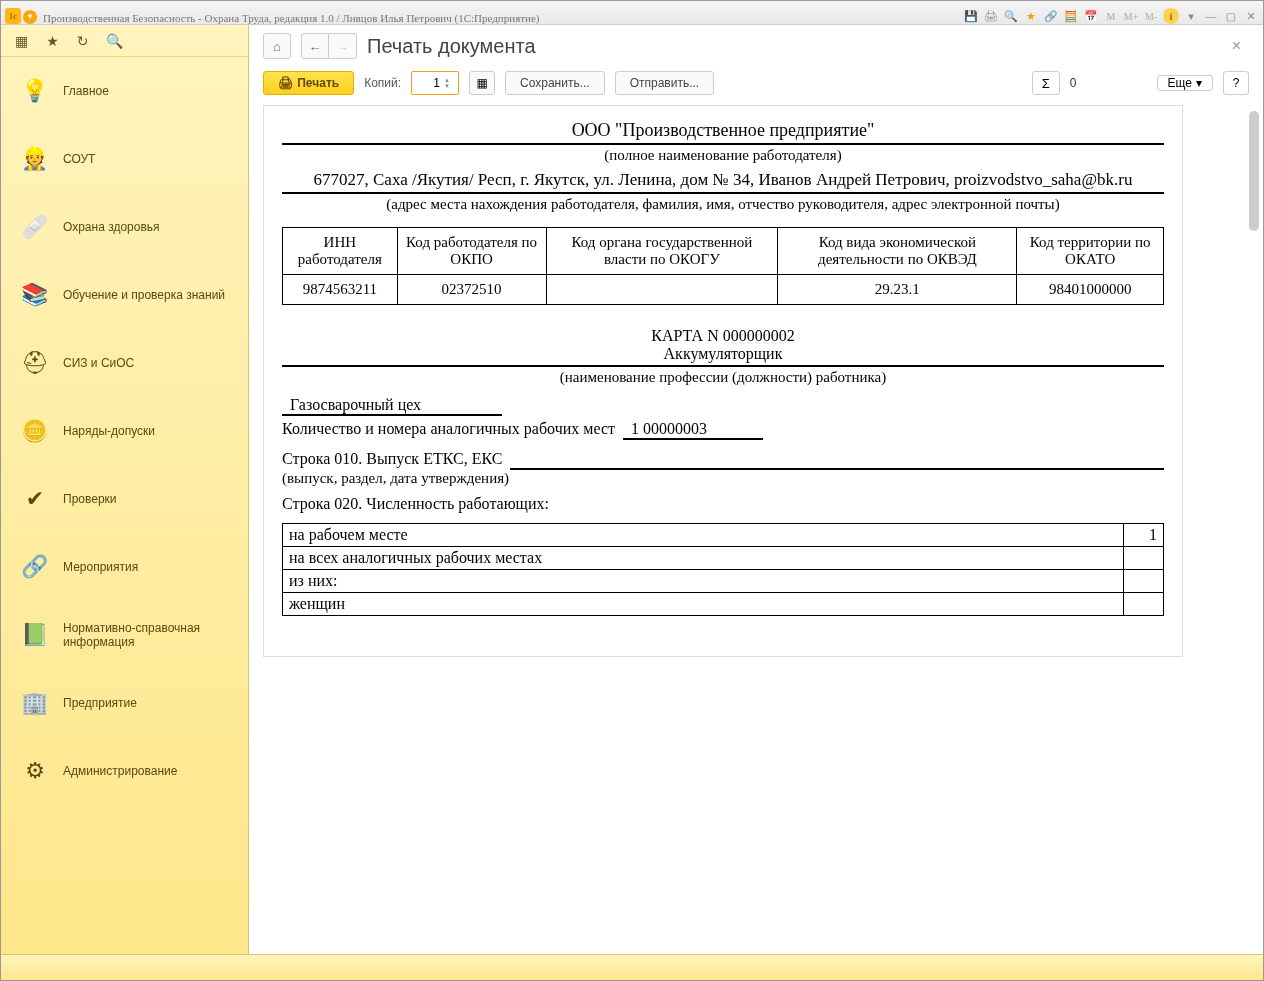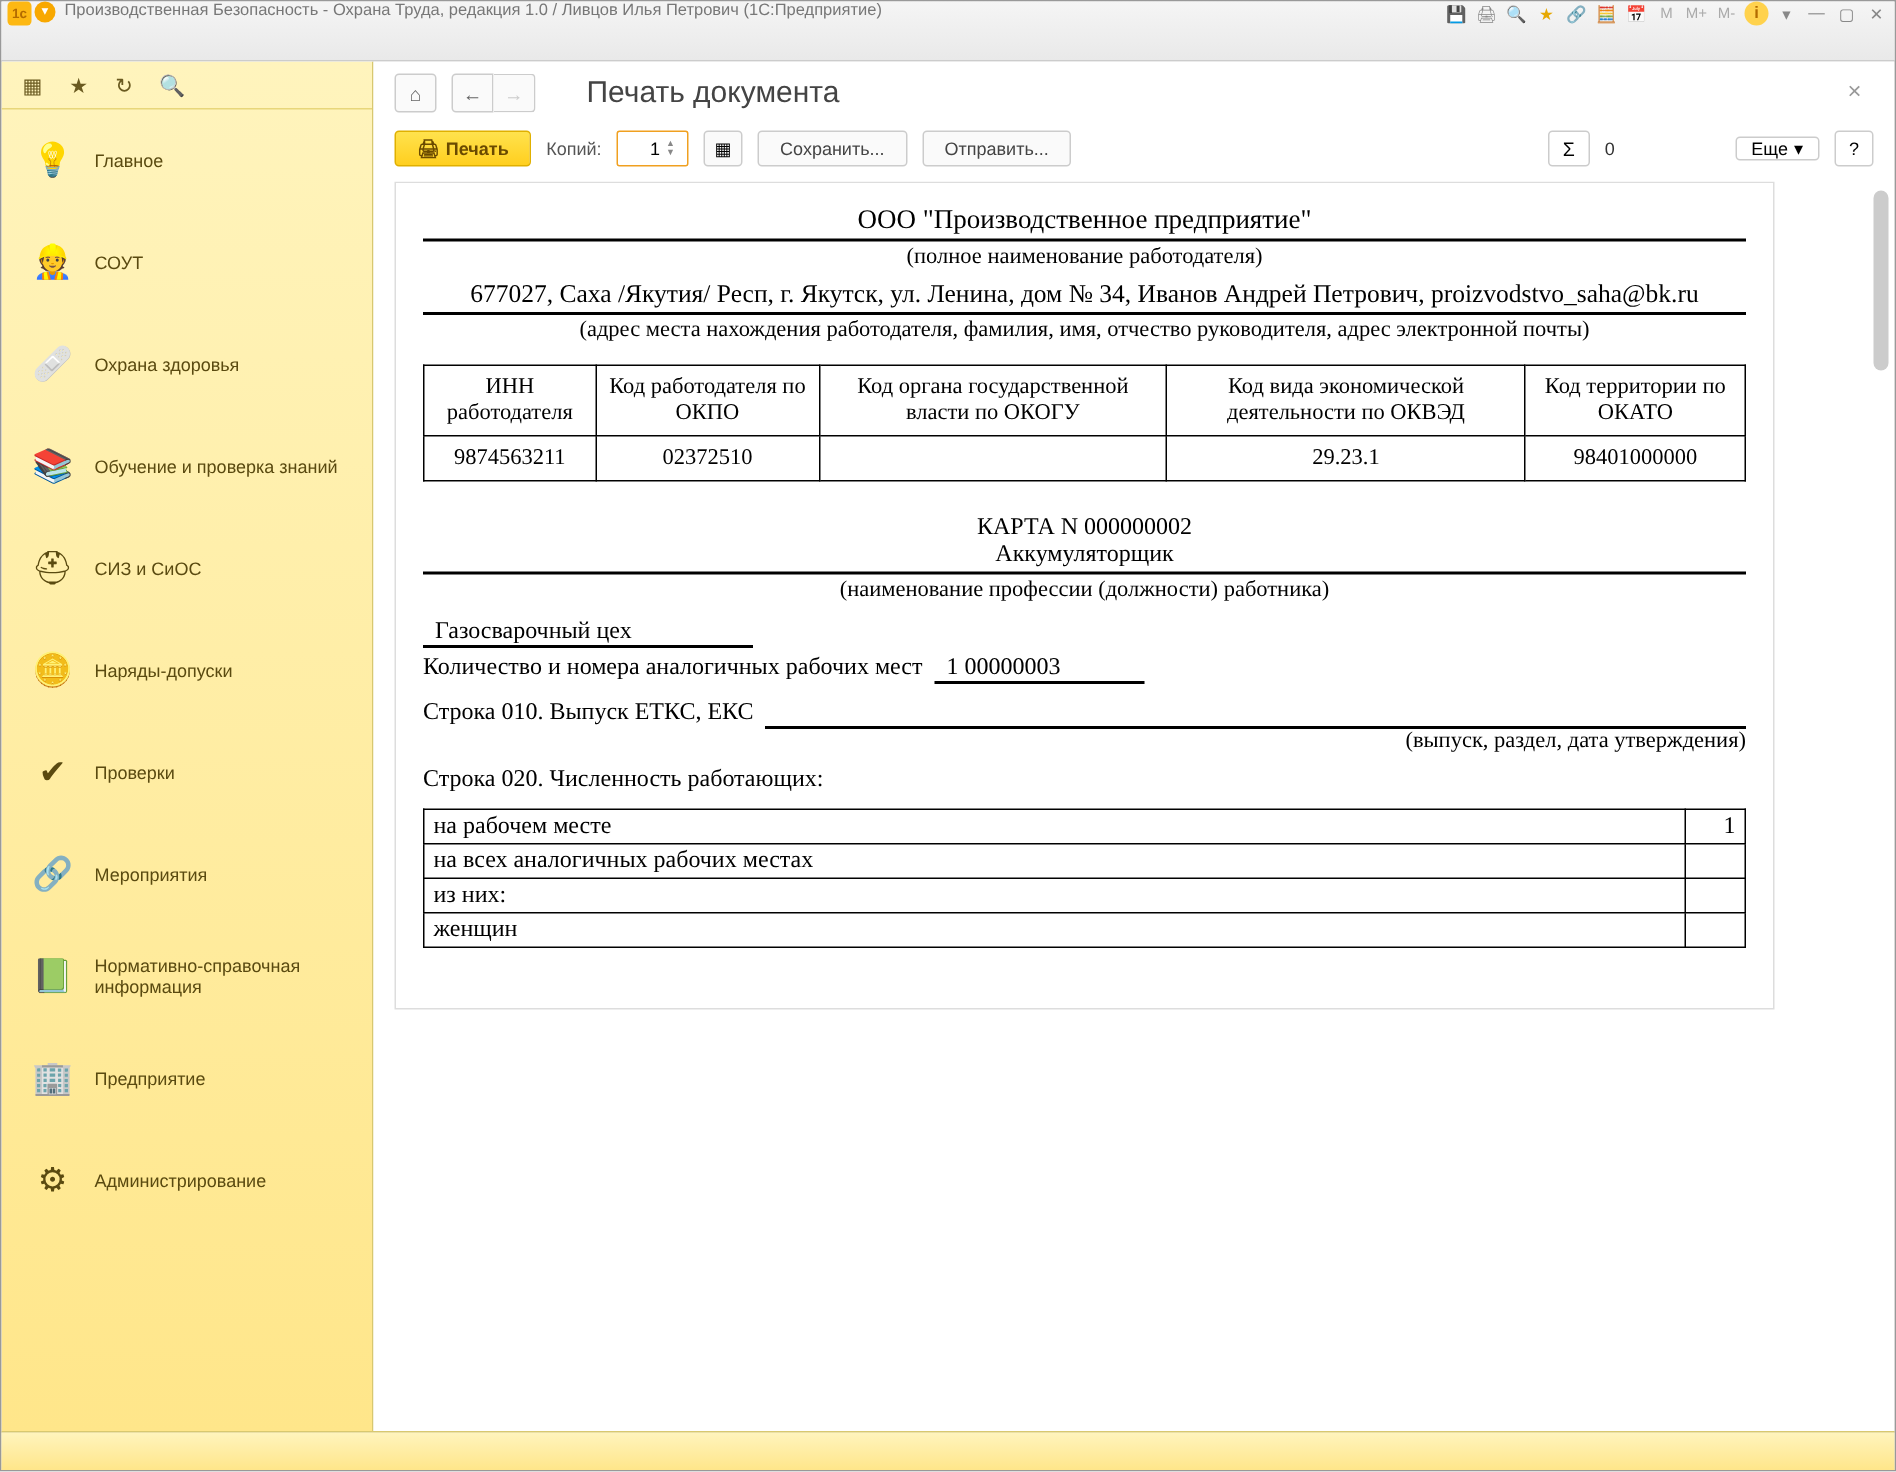--- a/index.html
+++ b/index.html
@@ -2,21 +2,21 @@
 <html><head>
 <meta charset="utf-8">
 <style>
 * { box-sizing: border-box; margin: 0; padding: 0; }
 body { font-family: Arial, sans-serif; font-size: 12px; background: #e8e8e8; width: 1264px; height: 981px; overflow: hidden; }
 
 
 .window { width: 1264px; height: 981px; background: #fff; border: 1px solid #999; display: flex; flex-direction: column; }
 
 
-.titlebar { height: 40px; background: linear-gradient(#f5f5f5,#e9e9e9); display: flex; align-items: flex-start; padding: 0 4px; border-bottom: 1px solid #ccc; }
+.titlebar { height: 24px; background: linear-gradient(#f5f5f5,#e9e9e9); display: flex; align-items: flex-end; padding: 0 4px; border-bottom: 1px solid #ccc; font-family: Liberation Serif, serif; }
 .titlebar .tb-logo { width: 16px; height: 16px; background: #fdb813; border-radius: 3px; margin-right: 2px; font-size: 9px; text-align:center; line-height:16px; font-weight:bold; color:#b36b00;}
 .titlebar .tb-down { width: 14px; height: 14px; background:#f8a800; border-radius:50%; margin-right:6px; color:#fff; font-size:9px; text-align:center; line-height:13px;}
 .titlebar .tb-title { flex: 1; color: #777; font-size: 11px; white-space: nowrap; overflow: hidden; }
 .titlebar .tb-icons { display: flex; align-items: center; gap: 4px; }
 .titlebar .tb-icons span { width: 16px; height: 16px; display:inline-flex; align-items:center; justify-content:center; font-size:11px; color:#888; cursor:pointer; }
 .titlebar .tb-icons .info-icon { background:#ffd24d; border-radius:50%; color:#b36b00; font-weight:bold;}
 .titlebar .tb-icons .m-icon { color:#aaa; font-size:10px; }
 
 
 .main { flex: 1; display: flex; overflow: hidden; }
@@ -28,21 +28,21 @@
 .sidebar-items { flex:1; overflow-y:auto; }
 .sidebar-item { display: flex; align-items: center; padding: 18px 14px; cursor: pointer; color: #5a4a10; font-size: 12px; }
 .sidebar-item .sb-icon { width: 40px; height: 32px; display:flex; align-items:center; justify-content:center; margin-right: 8px; font-size: 22px; }
 .sidebar-item .sb-label { flex:1; line-height: 1.2; }
 
 
 .content { flex: 1; background: #fff; display: flex; flex-direction: column; overflow: hidden; }
 .content-header { display: flex; align-items: center; padding: 8px 14px; gap: 10px; }
 .nav-btn { width: 28px; height: 26px; border: 1px solid #ccc; border-radius: 3px; background: #fafafa; display:inline-flex; align-items:center; justify-content:center; cursor:pointer; font-size: 13px; color:#666;}
 .nav-btn.disabled { color:#ccc; }
-.page-title { font-size: 20px; color: #444; margin-left: 24px; }
+.page-title { font-size: 20px; color: #444; }
 .close-x { margin-left:auto; font-size:16px; color:#999; cursor:pointer; padding:4px 8px;}
 
 
 .toolbar { display:flex; align-items:center; padding: 4px 14px 10px 14px; gap: 10px; }
 .btn-print { background: linear-gradient(#ffe24d,#ffcf1f); border:1px solid #e0b000; border-radius:3px; padding: 4px 14px; font-weight:bold; color:#6a4a00; cursor:pointer; display:flex; align-items:center; gap:4px;}
 .toolbar-label { color:#555; font-size:12px; }
 .copies-box { width: 48px; height: 24px; border:1px solid #f0a020; border-radius:2px; background:#fff; display:flex; align-items:center; }
 .copies-box input { width: 30px; border:none; text-align:right; font-size:12px; padding:0 2px; outline:none; }
 .copies-box .spin { display:flex; flex-direction:column; font-size:6px; line-height:6px; color:#888; margin-left:2px;}
 .small-btn { width: 26px; height:24px; border:1px solid #ccc; border-radius:3px; background:#fafafa; cursor:pointer; display:flex; align-items:center; justify-content:center; font-size:12px;}
@@ -241,21 +241,21 @@
           </div>
           <div class="row-line" style="margin-top:4px;">
             <span class="label">Количество и номера аналогичных рабочих мест</span>
             <span class="val" style="min-width:140px;">1 00000003</span>
           </div>
 
           <div class="row-line" style="">
             <span class="label">Строка 010. Выпуск ЕТКС, ЕКС</span>
             <span class="val" style="flex:1; min-width:300px;">&nbsp;</span>
           </div>
-          <div style="text-align:right;" class="sub">(выпуск, раздел, дата утверждения)</div>
+          <div style="" class="sub">(выпуск, раздел, дата утверждения)</div>
 
           <div style="margin-top:8px;">Строка 020. Численность работающих:</div>
 
           <table class="employees-table">
             <tbody>
                 <tr>
                   <td>на рабочем месте</td>
                   <td class="num">1</td>
                 </tr>
             <tr>

